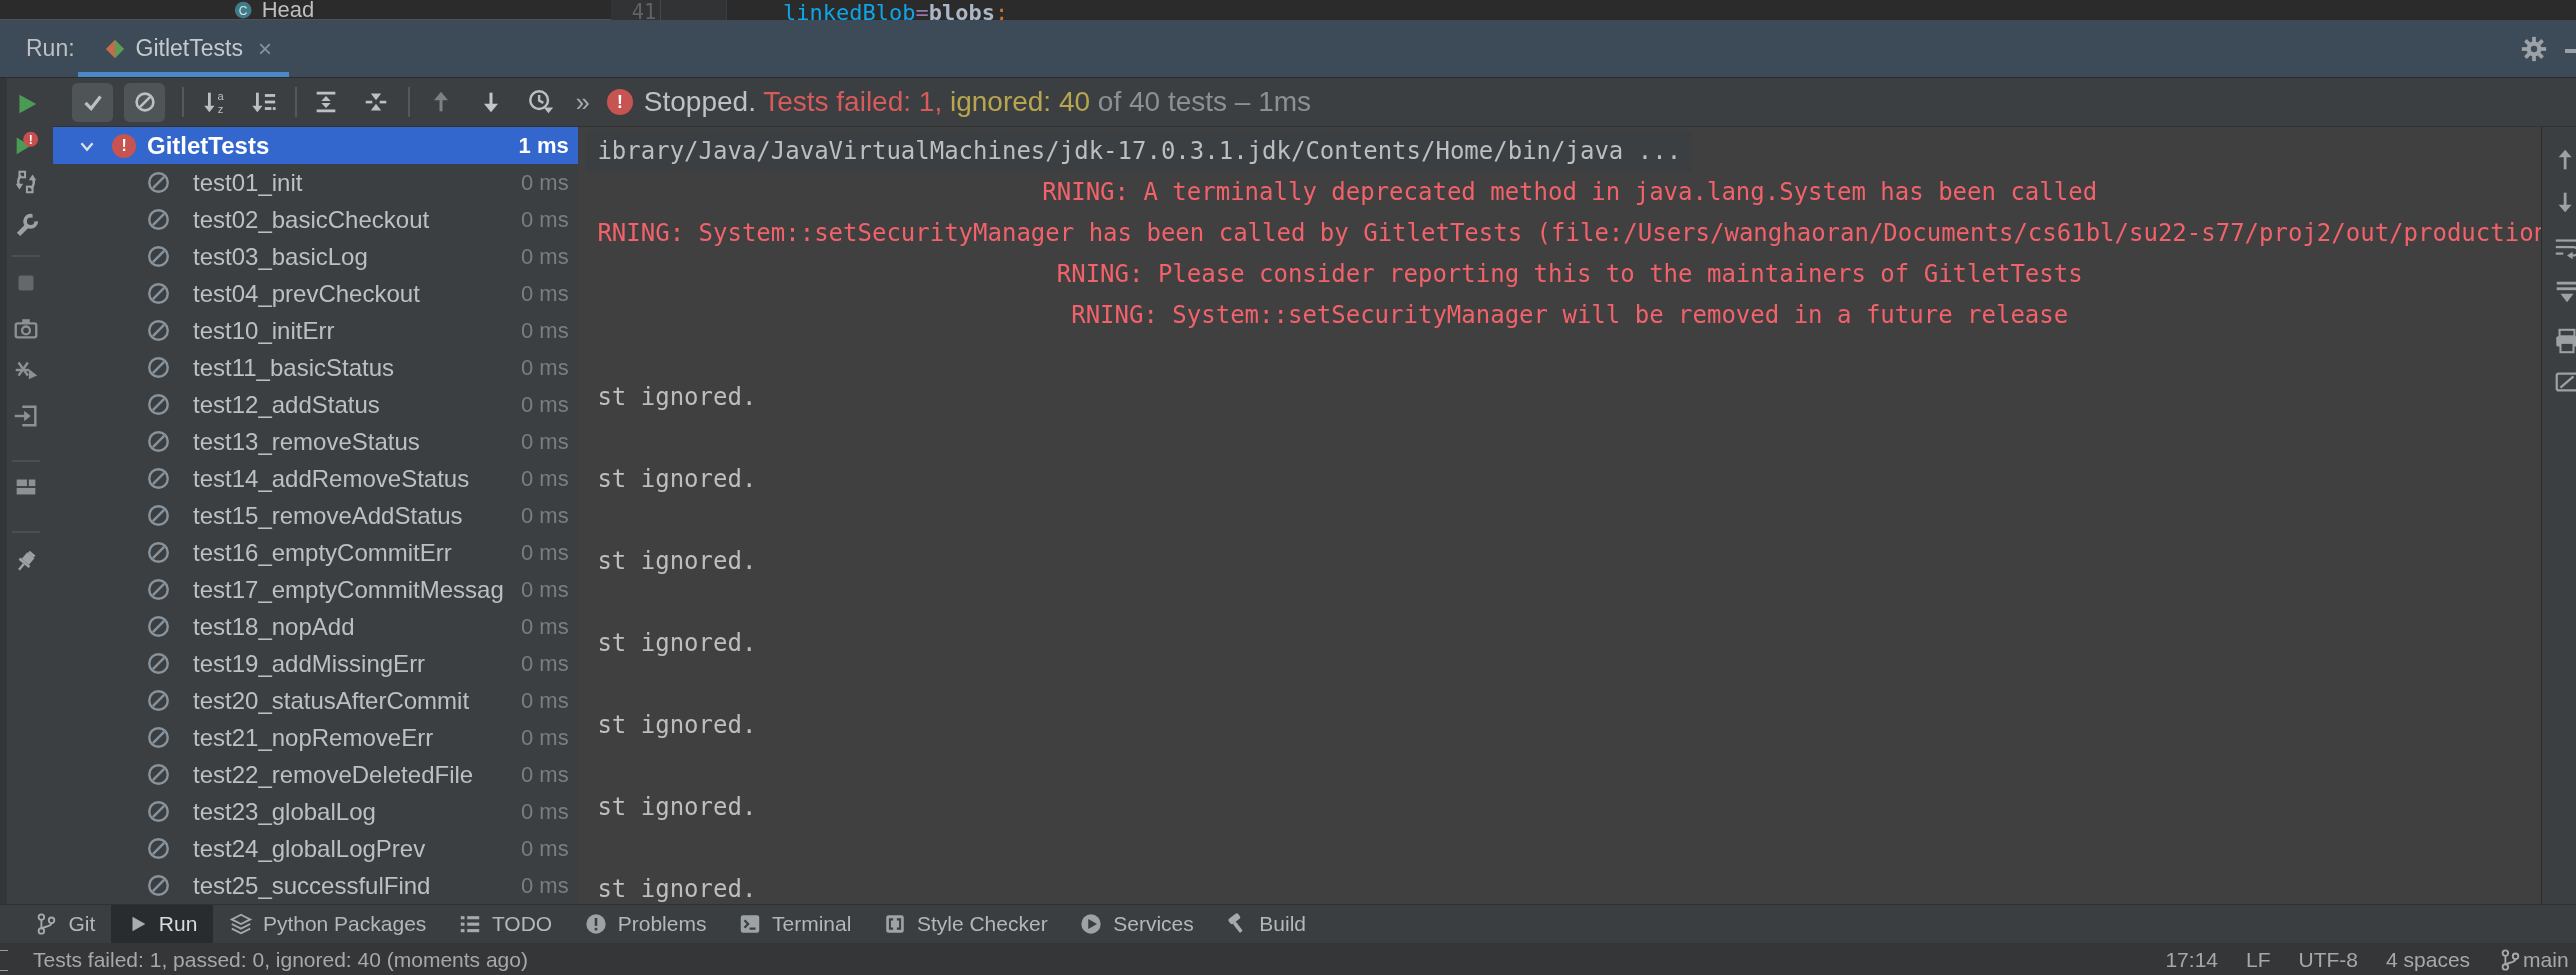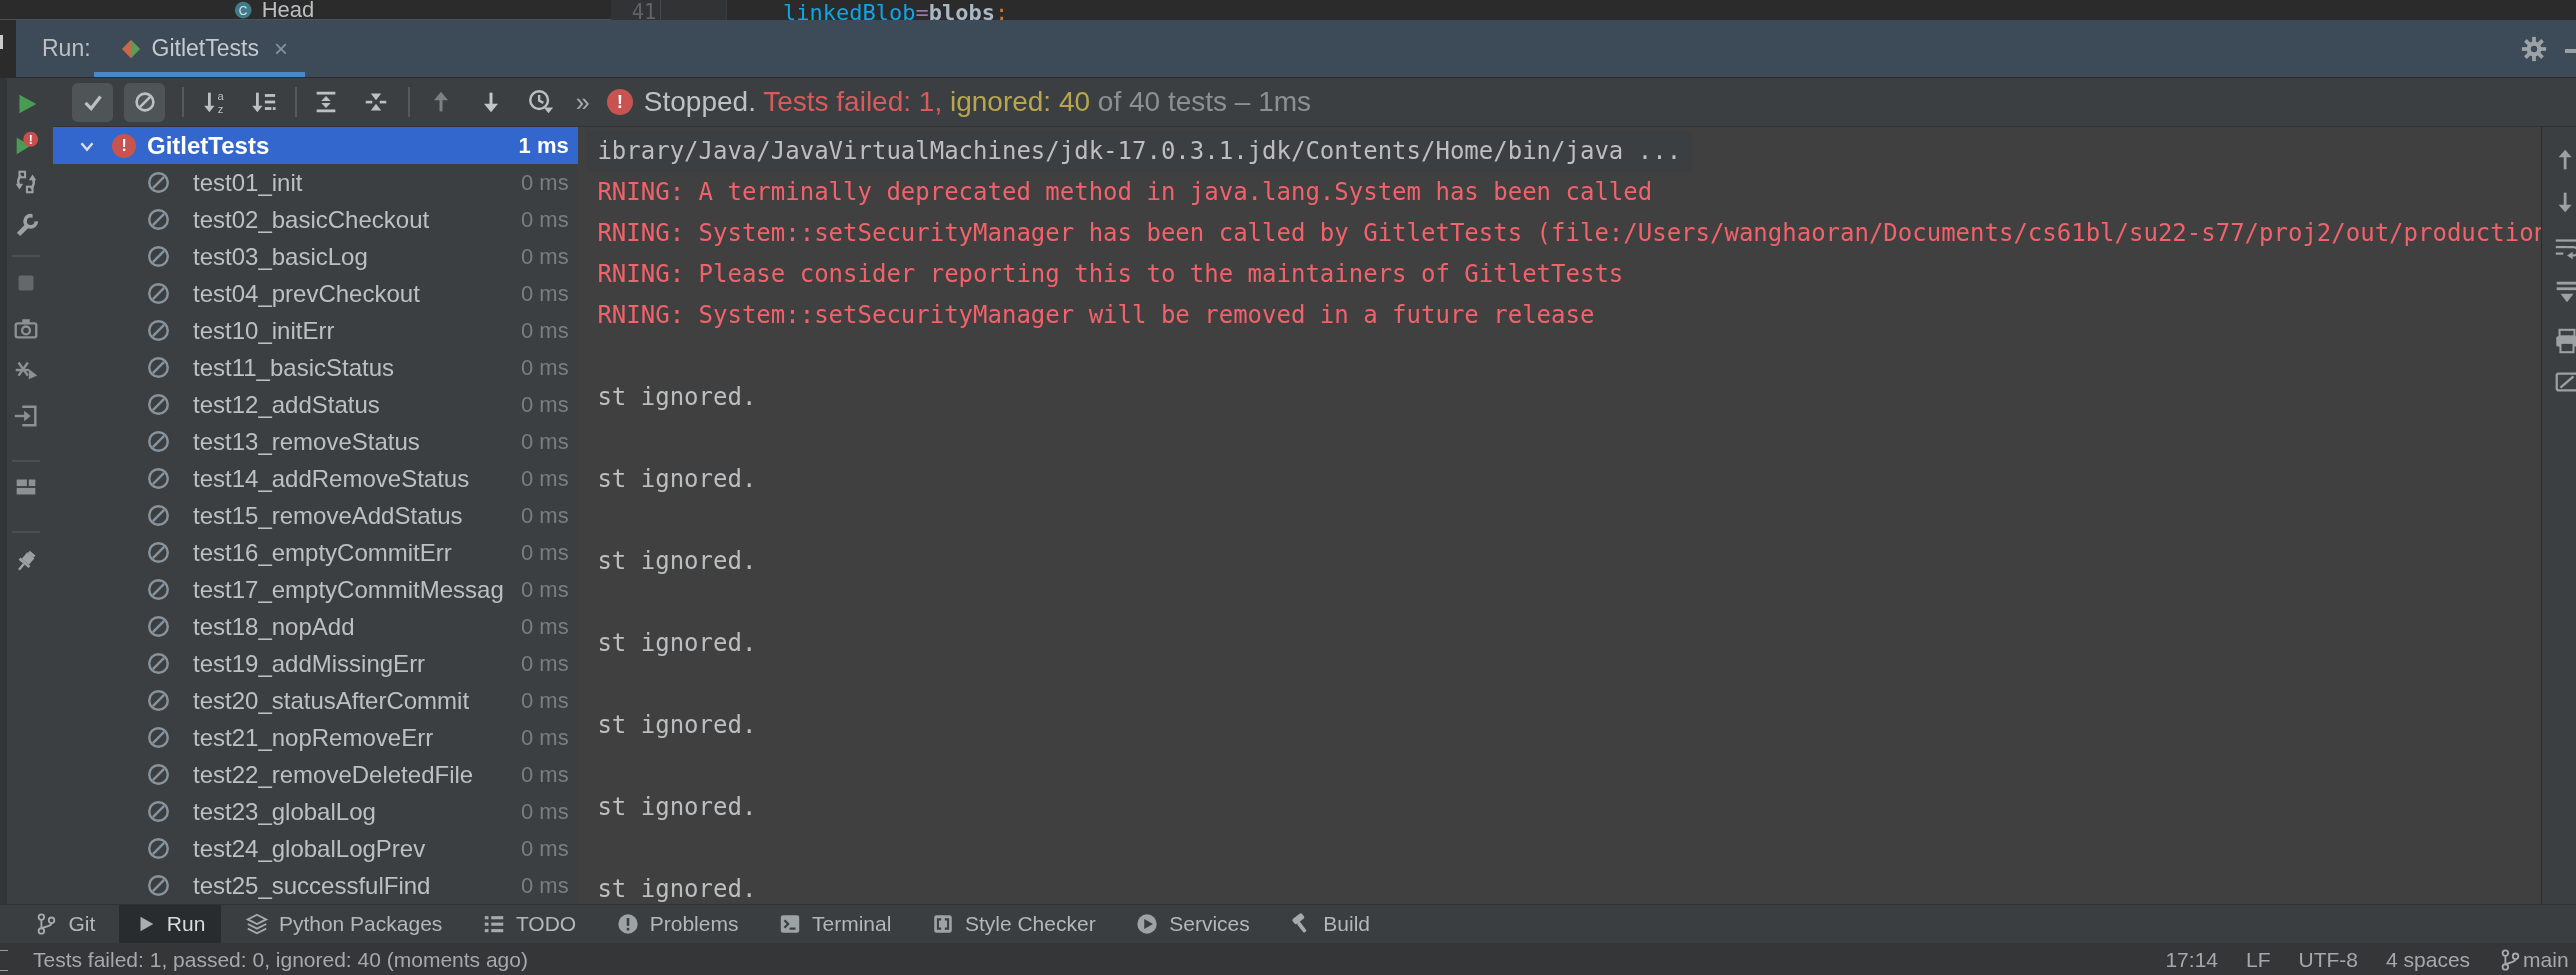--- a/index.html
+++ b/index.html
@@ -12,21 +12,21 @@
   .ed-tabs{flex:0 0 611px;background:#2b2b2b;border-bottom:1.9px solid #4e5254;display:flex;align-items:flex-start;}
   .ed-tab{margin-left:233px;display:flex;align-items:center;gap:8.3px;height:20.4px;}
   .ed-tab-label{font-size:22px;color:#bcbec0;line-height:18.5px;}
   .ed-gutter{flex:0 0 49px;background:#313335;font-family:"DejaVu Sans Mono",monospace;
              font-size:20.4px;color:#606366;text-align:right;padding-right:3.7px;box-sizing:border-box;}
   .ed-bp{flex:0 0 65px;background:#313335;border-left:1.9px solid #46494b;}
   .ed-code{flex:1;background:#2b2b2b;border-left:1.9px solid #3a3d3f;
            font-family:"DejaVu Sans Mono",monospace;font-size:22px;white-space:pre;padding-left:56px;}
 
   
-  .run-header{position:absolute;top:20.4px;left:16px;right:0;height:57px;background:#3d4a57;display:flex;align-items:center;}
+  .run-header{position:absolute;top:20.4px;left:0;right:0;height:57px;background:#3d4a57;display:flex;align-items:center;}
   .run-label{margin-left:26px;font-size:23px;color:#bcc0c3;}
   .run-tab{position:relative;height:100%;display:flex;align-items:center;margin-left:3.7px;padding:0 16.7px 0 26px;cursor:default;}
   .run-tab-label{margin-left:9.3px;font-size:23px;color:#c6cacd;}
   .run-tab-close{margin-left:15px;font-size:24px;color:#8792
   9c;color:#87929c;}
   .tab-underline{position:absolute;left:0;right:0;bottom:0;height:5.6px;background:#4a88c7;}
   .hdr-gear{position:absolute;right:28px;top:50%;transform:translateY(-50%);}
   .hdr-min{position:absolute;right:-13px;top:50%;width:24px;height:3.7px;background:#9aa0a5;}
 
   
@@ -66,31 +66,31 @@
   .tree-ign{margin-left:93px;flex:0 0 auto;}
   .tree-label{margin-left:22px;white-space:nowrap;overflow:hidden;flex:1;}
   .tree-time{margin-left:7.4px;margin-right:9.3px;font-size:22px;color:#7b7e80;white-space:nowrap;}
   .tree-row.selected .tree-time{color:#fff;font-weight:600;}
 
   
   .console{position:absolute;left:578px;top:127px;width:1964px;height:777px;background:#404040;
            font-family:"DejaVu Sans Mono",monospace;font-size:24px;line-height:41px;color:#bcbec0;
            padding:3.7px 0 0 19.4px;box-sizing:border-box;overflow:hidden;}
   .console-line{white-space:pre;height:41px;}
-  .console-line.err{color:#f2626a;}
+  .console-line.err{color:#f2626a;text-align:center;}
   .hl-span{background:#3b3f42;display:inline-block;padding:0 11px;margin-left:-11px;}
 
   
   .con-gutter{position:absolute;right:0;top:127px;width:34px;height:777px;background:#3c3f41;
               border-left:0.9px solid #2b2b2b;overflow:hidden;}
   .cg-ico{position:absolute;left:11px;width:28px;height:28px;}
 
   
   .twbar{position:absolute;left:0;right:0;top:904px;height:39px;background:#3b3e40;border-top:0.9px solid #2f3133;
-         display:flex;align-items:stretch;font-size:21px;color:#b4b7b9;box-sizing:border-box;gap:8px;}
+         display:flex;align-items:stretch;font-size:21px;color:#b4b7b9;box-sizing:border-box;}
   .tw-item{display:flex;align-items:center;gap:10.2px;padding:0 15.7px;cursor:default;}
   .tw-item:first-child{margin-left:18.5px;}
   .tw-item.active{background:#292c2e;color:#d9dbdd;}
   .tw-label{white-space:nowrap;}
 
   
   .statusbar{position:absolute;left:0;right:0;top:943px;height:33px;background:#343638;
              display:flex;align-items:center;font-size:21px;color:#a6a9ab;}
   .sb-bracket{position:absolute;left:-2.8px;top:6.5px;width:9.3px;height:19.4px;border:1.9px solid #9b9ea0;border-right:none;}
   .sb-msg{margin-left:33px;white-space:nowrap;}

